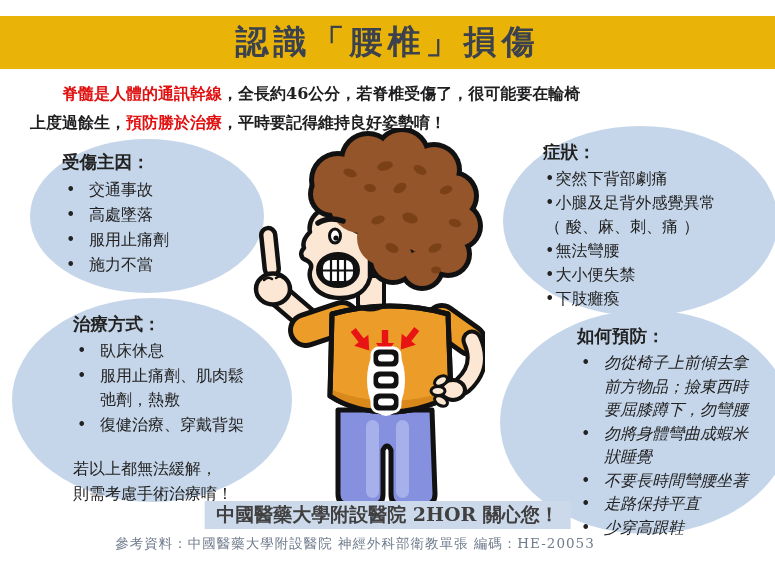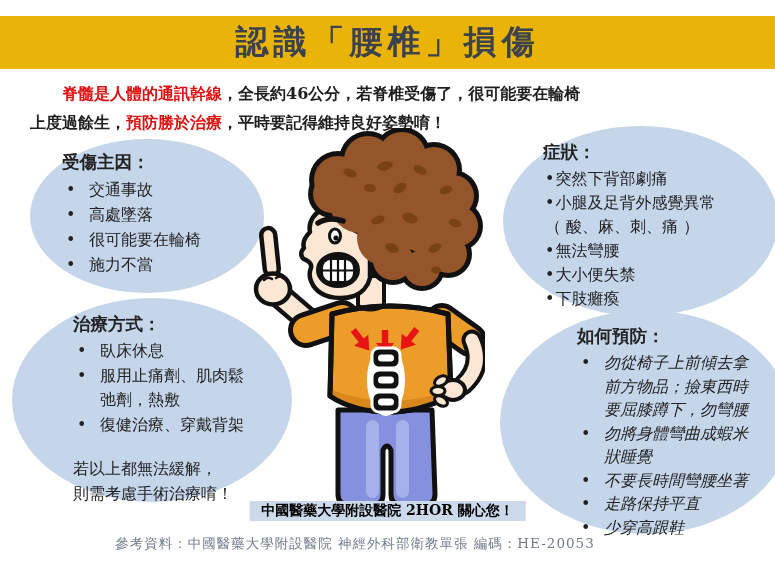--- a/index.html
+++ b/index.html
@@ -29,22 +29,22 @@
   ul.tight li{padding-left:2px;}
   ul.tight li::before{content:"\2022";position:static;margin-right:1px;}
   .lh-causes li{line-height:25px;}
   .lh-symptoms li{line-height:24px;}
   .lh-treat li{line-height:24.5px;}
   .lh-prev li{line-height:23.5px;font-style:italic;}
   .note{margin-top:20px;font-size:16px;line-height:24.5px;white-space:pre-line;}
   .character{position:absolute;left:250px;top:128px;width:235px;height:385px;z-index:5;}
   .banner{
     position:absolute;left:50%;transform:translateX(-50%);top:501px;z-index:6;
-    background:#ccd9ea;padding:1px 12px;font-size:14px;font-weight:bold;
-    color:#000000;white-space:nowrap;
+    background:#ccd9ea;padding:1px 12px;font-size:19px;font-weight:bold;
+    color:#404040;white-space:nowrap;
   }
   .reference{
     position:absolute;left:0;top:535px;width:710px;text-align:center;
     font-size:13.5px;color:#707c8d;letter-spacing:1px;z-index:6;
   }
 </style>
 </head>
 <body>
 
 <div>
@@ -55,21 +55,21 @@
 
   <div class="intro"><span class="red">脊髓是人體的通訊幹線</span><span>，全長約46公分，若脊椎受傷了，很可能要在輪椅
 上度過餘生，</span><span class="red">預防勝於治療</span><span>，平時要記得維持良好姿勢唷！</span></div>
 
   <div class="bubble" style="left:30px;top:139px;width:234px;height:154px;"></div>
   <div class="bub-content" style="left:62px;top:150px;width:190px;">
     <div class="bub-h">受傷主因：</div>
     <ul class="b lh-causes">
       <li>交通事故</li>
       <li>高處墜落</li>
-      <li>很可能要在輪椅</li>
+      <li>服用止痛劑</li>
       <li>施力不當</li>
     </ul>
   </div>
 
   <div class="bubble" style="left:503px;top:126px;width:275px;height:190px;"></div>
   <div class="bub-content" style="left:543px;top:140px;width:220px;">
     <div class="bub-h">症狀：</div>
     <ul class="b tight lh-symptoms">
       <li>突然下背部劇痛</li>
       <li>小腿及足背外感覺異常

